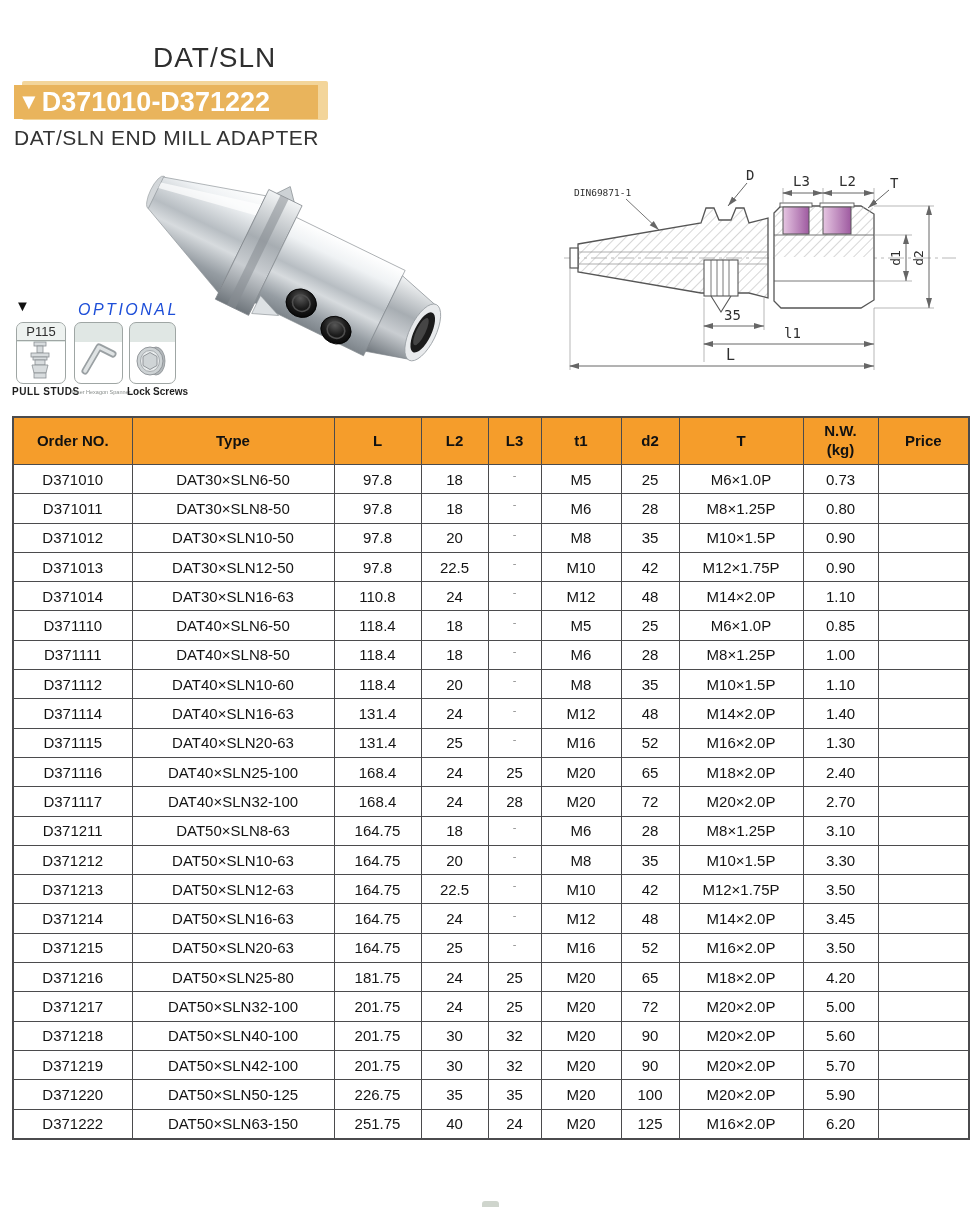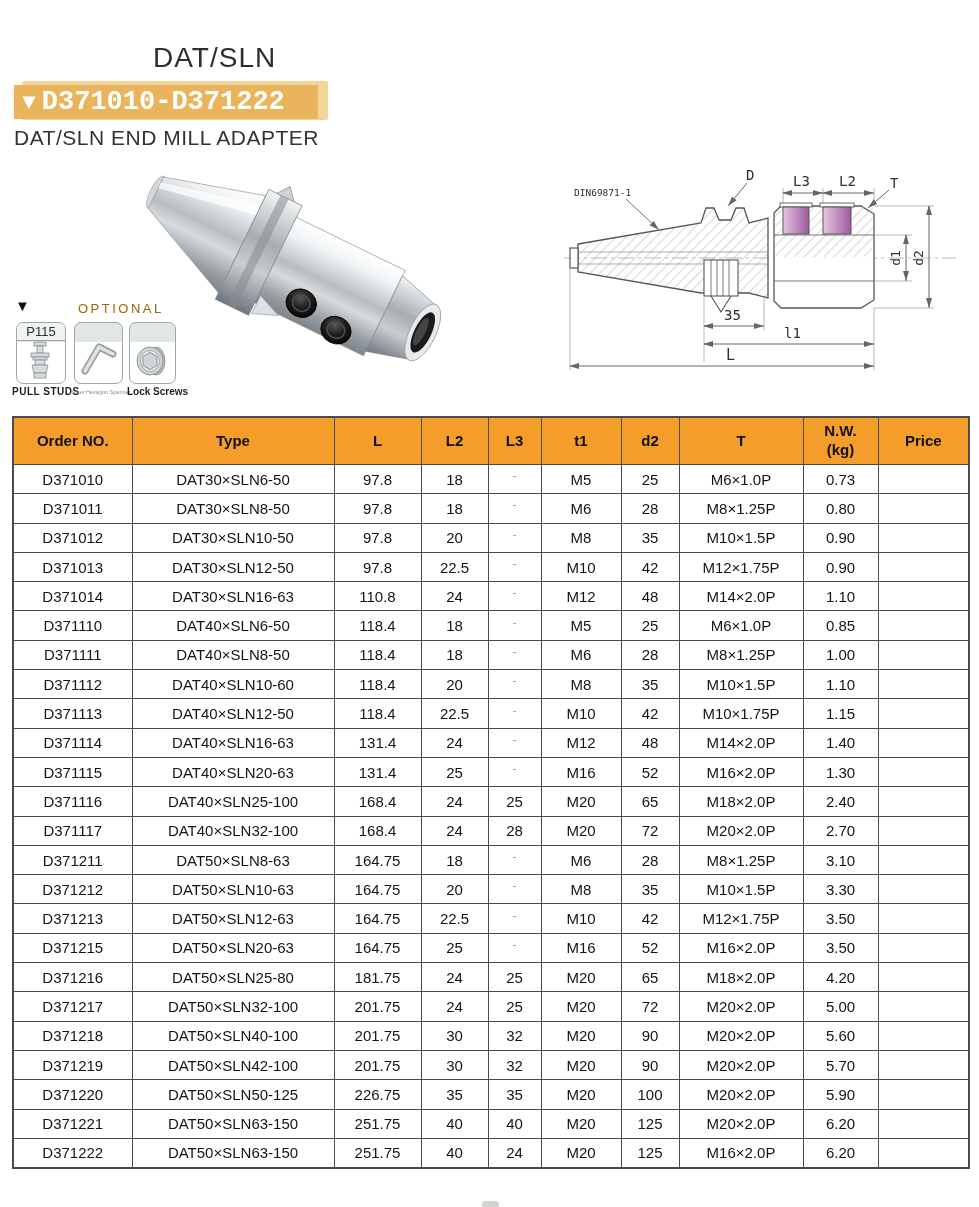--- a/index.html
+++ b/index.html
@@ -18,31 +18,32 @@
   }
   .range-banner{
     position:absolute;left:14px;top:85px;width:300px;height:34px;
     background:#e9b45c;display:flex;align-items:center;padding-left:4px;
   }
   .range-banner .tri{
     color:#ffffff;font-size:22px;line-height:1;margin-right:2px;
   }
   .range-banner .range-text{
     color:#ffffff;font-weight:bold;font-size:27px;letter-spacing:0px;
-    font-family:Liberation Mono, monospace;
+    font-family:Liberation Sans, sans-serif;
   }
   .product-title{
     position:absolute;left:14px;top:126px;font-size:21px;color:#333;
     font-weight:400;letter-spacing:.5px;
   }
   
   .opt-marker{position:absolute;left:15px;top:297px;font-size:15px;color:#111;}
   .opt-title{
-    position:absolute;left:78px;top:301px;font-size:13px;color:#a16207;
+    position:absolute;left:78px;top:301px;font-size:16px;color:#1d4ed8;
     letter-spacing:2.5px;
+    font-style:italic;
   }
   .opt-box{
     position:absolute;top:322px;height:62px;border:1.4px solid #9fa6a4;
     border-radius:7px;background:linear-gradient(#e0e7e4 0 19px,#ffffff 19px);
     box-sizing:border-box;overflow:hidden;
   }
   .opt-box.b1{left:16px;width:50px;}
   .opt-box.b2{left:74px;width:49px;}
   .opt-box.b3{left:129px;width:47px;}
   .p115-code{
@@ -374,32 +375,20 @@
           <td>118.4</td>
           <td>20</td>
           <td><span class="dash">-</span></td>
           <td>M8</td>
           <td>35</td>
           <td>M10×1.5P</td>
           <td>1.10</td>
           <td></td>
         </tr>
         <tr>
-          <td>D371113</td>
-          <td>DAT40×SLN12-50</td>
-          <td>118.4</td>
-          <td>22.5</td>
-          <td><span class="dash">-</span></td>
-          <td>M10</td>
-          <td>42</td>
-          <td>M10×1.75P</td>
-          <td>1.15</td>
-          <td></td>
-        </tr>
-        <tr>
           <td>D371114</td>
           <td>DAT40×SLN16-63</td>
           <td>131.4</td>
           <td>24</td>
           <td><span class="dash">-</span></td>
           <td>M12</td>
           <td>48</td>
           <td>M14×2.0P</td>
           <td>1.40</td>
           <td></td>
@@ -467,20 +456,32 @@
         <tr>
           <td>D371213</td>
           <td>DAT50×SLN12-63</td>
           <td>164.75</td>
           <td>22.5</td>
           <td><span class="dash">-</span></td>
           <td>M10</td>
           <td>42</td>
           <td>M12×1.75P</td>
           <td>3.50</td>
+          <td></td>
+        </tr>
+        <tr>
+          <td>D371214</td>
+          <td>DAT50×SLN16-63</td>
+          <td>164.75</td>
+          <td>24</td>
+          <td><span class="dash">-</span></td>
+          <td>M12</td>
+          <td>48</td>
+          <td>M14×2.0P</td>
+          <td>3.45</td>
           <td></td>
         </tr>
         <tr>
           <td>D371215</td>
           <td>DAT50×SLN20-63</td>
           <td>164.75</td>
           <td>25</td>
           <td><span class="dash">-</span></td>
           <td>M16</td>
           <td>52</td>
@@ -542,32 +543,20 @@
           <td>226.75</td>
           <td>35</td>
           <td>35</td>
           <td>M20</td>
           <td>100</td>
           <td>M20×2.0P</td>
           <td>5.90</td>
           <td></td>
         </tr>
         <tr>
-          <td>D371221</td>
-          <td>DAT50×SLN63-150</td>
-          <td>251.75</td>
-          <td>40</td>
-          <td>40</td>
-          <td>M20</td>
-          <td>125</td>
-          <td>M20×2.0P</td>
-          <td>6.20</td>
-          <td></td>
-        </tr>
-        <tr>
           <td>D371222</td>
           <td>DAT50×SLN63-150</td>
           <td>251.75</td>
           <td>40</td>
           <td>24</td>
           <td>M20</td>
           <td>125</td>
           <td>M16×2.0P</td>
           <td>6.20</td>
           <td></td>

